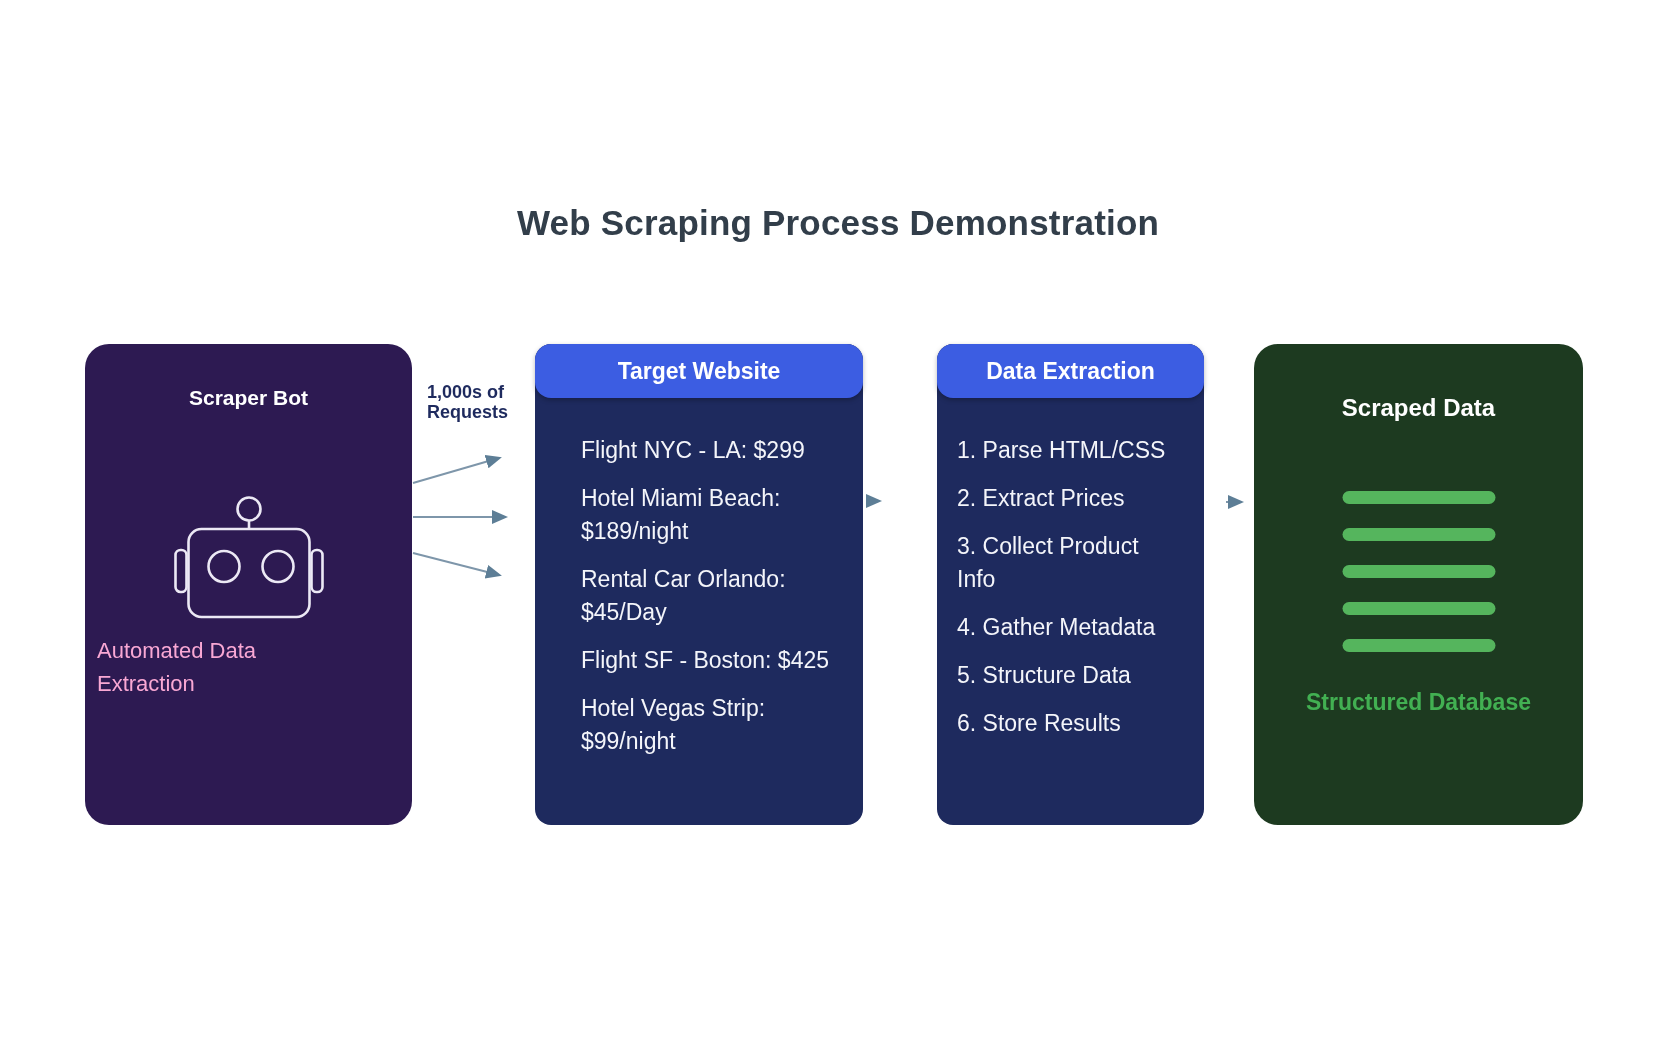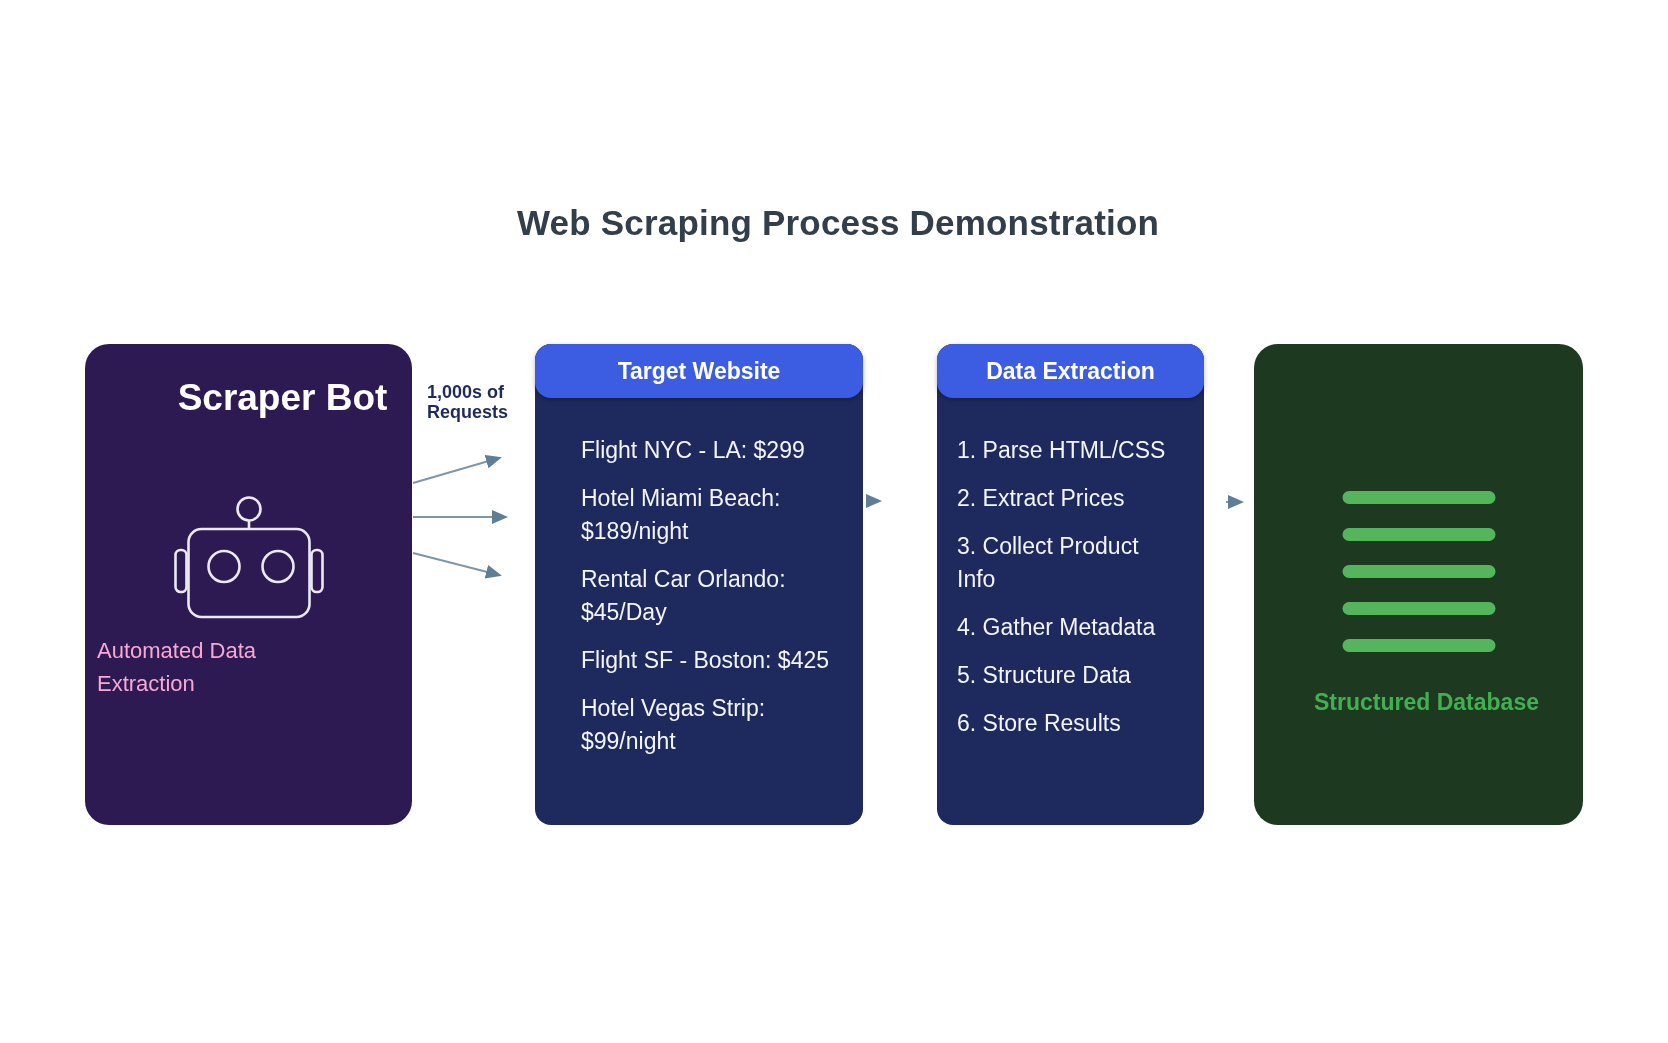--- a/index.html
+++ b/index.html
@@ -25,21 +25,21 @@
     letter-spacing:.2px;
     padding-left:8px;
   }
 
   .panel{position:absolute;top:344px;height:481px;}
 
   
   .panel-scraper{left:85px;width:327px;background:var(--c-purple);border-radius:24px;}
   .scraper-title{
     position:absolute;top:36px;left:0;width:100%;text-align:center;
-    color:#fff;font-size:37px;font-weight:bold;line-height:36px;margin-left:34px;
+    color:#fff;font-size:21px;font-weight:bold;line-height:36px;
   }
   .robot-wrap{position:absolute;top:152px;left:50%;transform:translateX(-50%);width:150px;height:126px;}
   .scraper-caption{
     position:absolute;top:290px;left:12px;width:100%;text-align:left;
     color:#f9a8d4;font-size:22px;line-height:33px;font-weight:500;
   }
   .scraper-caption .inner{display:inline-block;max-width:180px;}
 
   
   .requests-label{
@@ -67,21 +67,21 @@
 
   
   .panel-scraped{left:1254px;width:329px;background:var(--c-green-panel);border-radius:24px;}
   .scraped-title{
     position:absolute;top:47px;left:0;width:100%;text-align:center;
     color:#fff;font-size:24px;font-weight:bold;line-height:34px;
   }
   .bars{position:absolute;top:147px;left:50%;transform:translateX(-50%);width:153px;}
   .data-bar{width:153px;height:13px;border-radius:7px;background:var(--c-bar-green);margin-bottom:24px;}
   .scraped-caption{
-    position:absolute;top:346px;left:8px;width:100%;text-align:center;
+    position:absolute;top:346px;left:0;width:100%;text-align:center;
     color:var(--c-caption-green);font-size:23px;font-weight:bold;line-height:24px;
   }
 
   .arrow-overlay{position:absolute;top:0;left:0;width:1668px;height:1043px;pointer-events:none;}
 </style>
 </head>
 <body>
 
 <div class="canvas">
 
@@ -125,20 +125,21 @@
         <div class="list-item">1. Parse HTML/CSS</div>
         <div class="list-item">2. Extract Prices</div>
         <div class="list-item">3. Collect Product Info</div>
         <div class="list-item">4. Gather Metadata</div>
         <div class="list-item">5. Structure Data</div>
         <div class="list-item">6. Store Results</div>
       </div>
   </div>
 
   <div class="panel panel-scraped">
+    <div class="scraped-title">Scraped Data</div>
     <div class="bars">
         <div class="data-bar"></div>
         <div class="data-bar"></div>
         <div class="data-bar"></div>
         <div class="data-bar"></div>
         <div class="data-bar"></div>
       </div>
     <div class="scraped-caption">Structured Database</div>
   </div>
 

